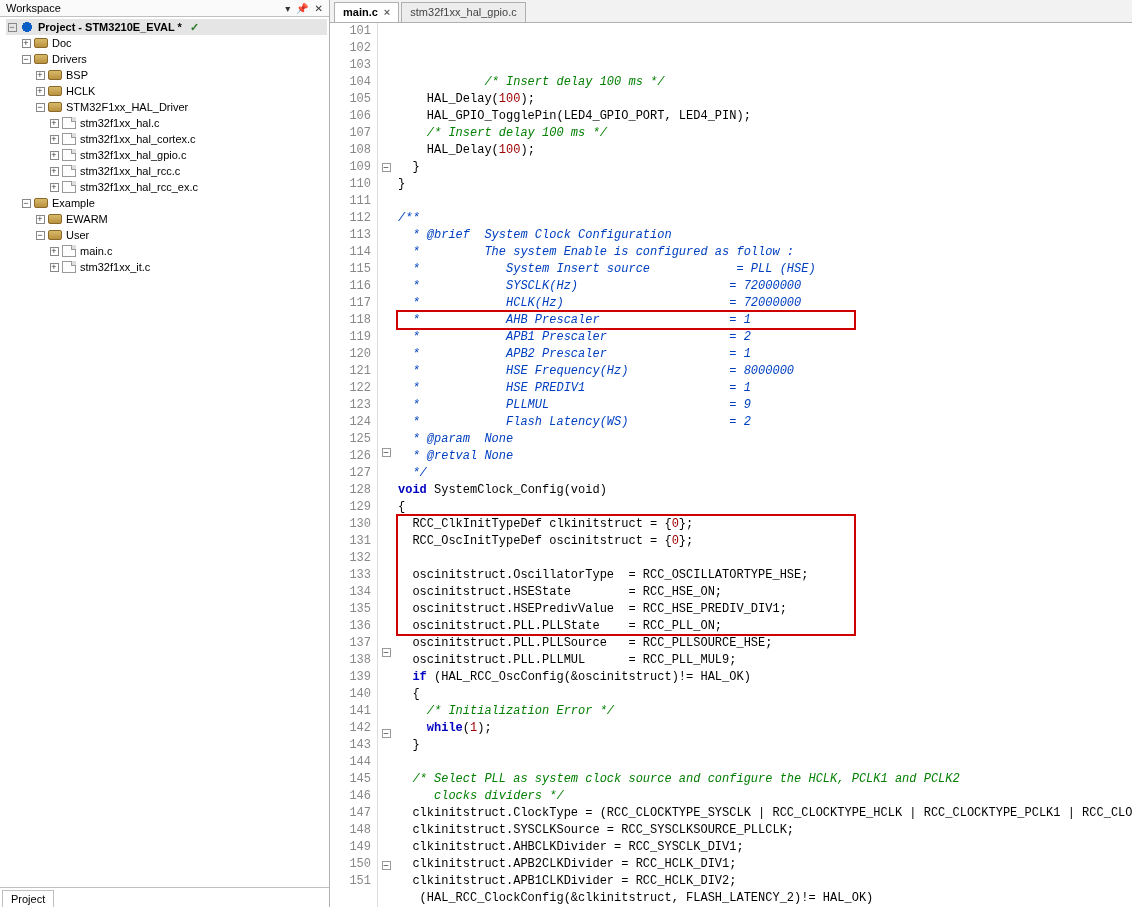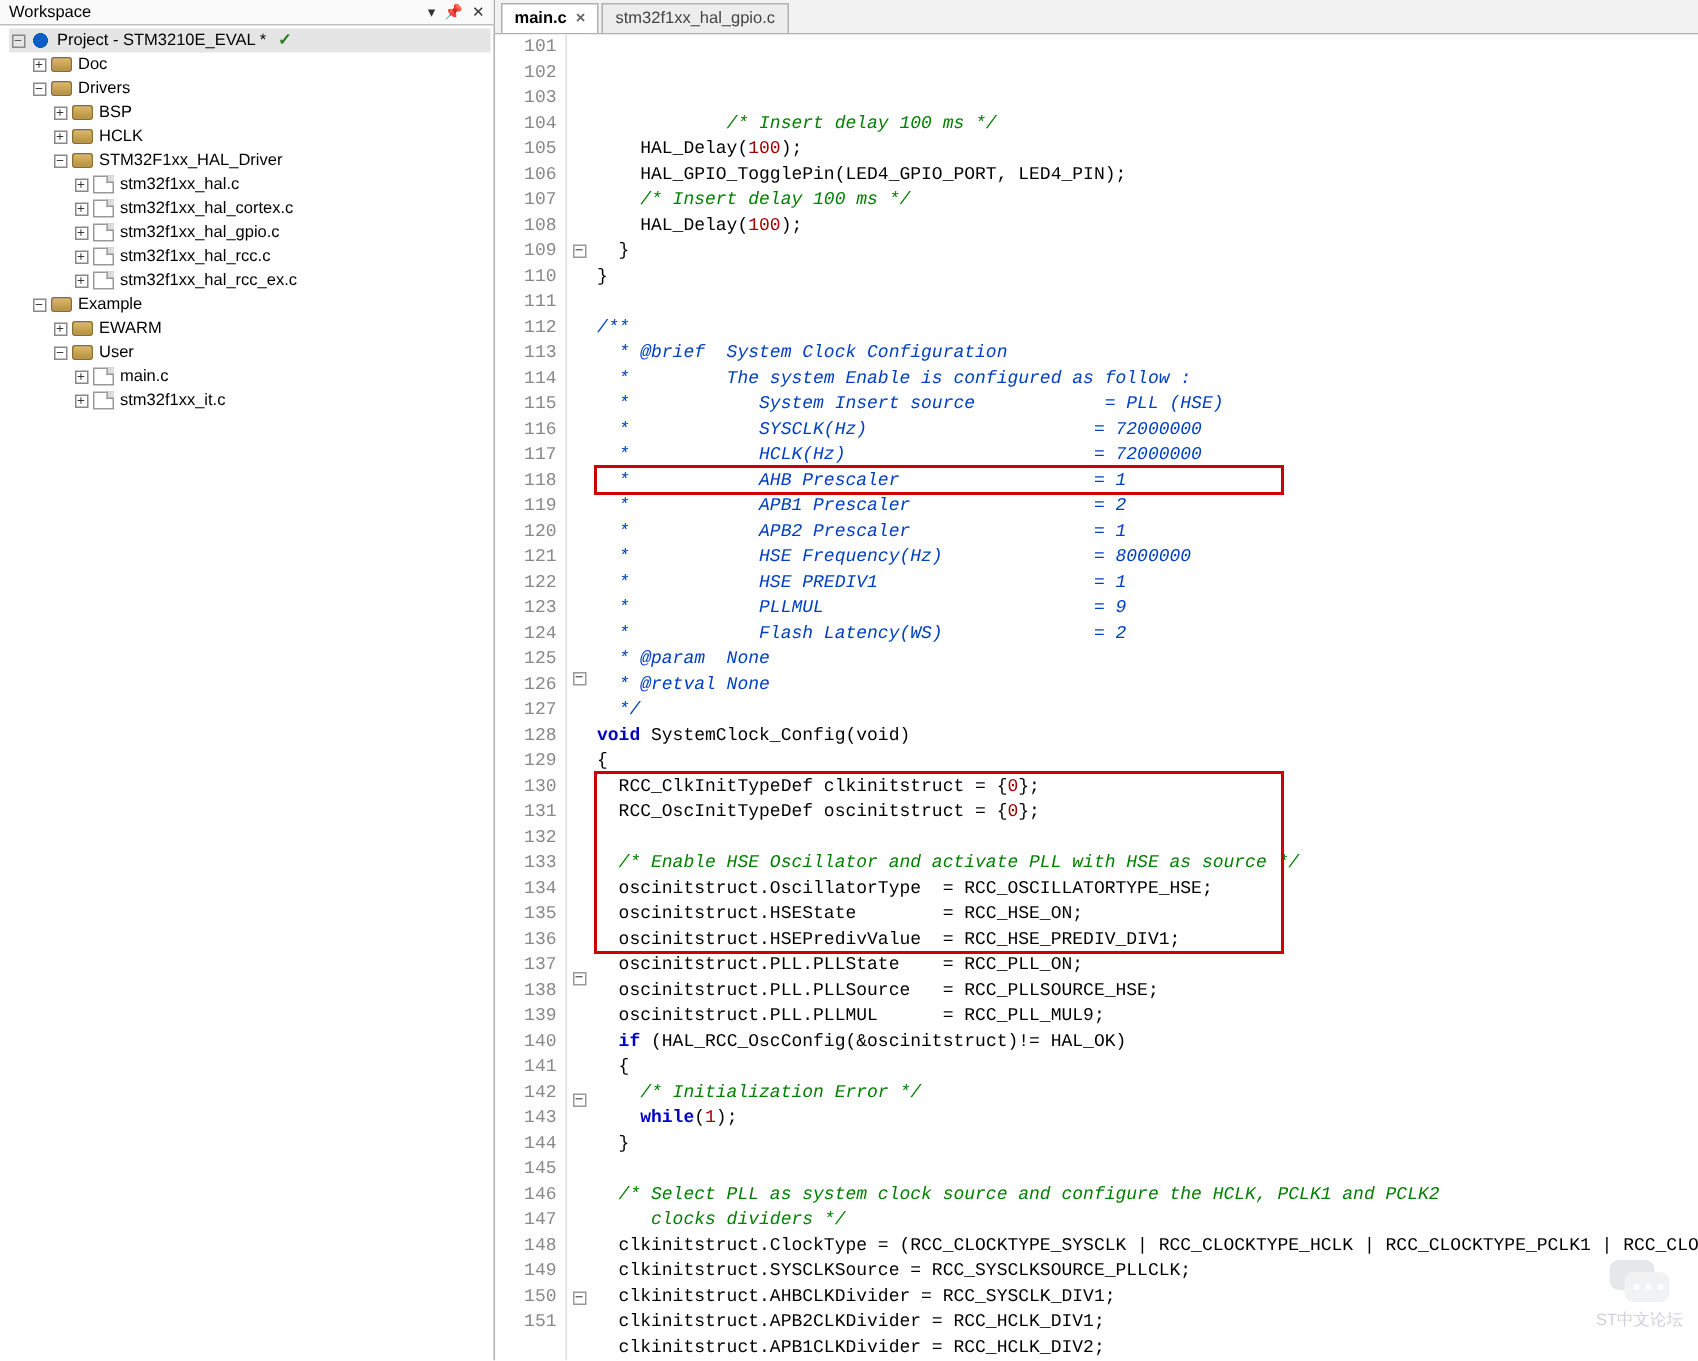--- a/index.html
+++ b/index.html
@@ -1,17 +1,17 @@
 <!DOCTYPE html>
 <html><head>
 <meta charset="utf-8">
 <style>
   * { box-sizing: border-box; margin: 0; padding: 0; }
   html, body { width: 1132px; height: 907px; font-family: "Segoe UI", Tahoma, Verdana, sans-serif; font-size: 11px; background: #fff; color: #000; overflow: hidden; }
-  .root { display: flex; flex-direction: column; width: 100%; height: 100%; border-radius: 31px; }
+  .root { display: flex; width: 100%; height: 100%; border-radius: 31px; }
 
   
   .main { display: flex; flex: 1; min-height: 0; }
   .workspace { width: 330px; border-right: 1px solid #b0b0b0; display: flex; flex-direction: column; background: #fff; }
   .ws-title { display: flex; align-items: center; justify-content: space-between; padding: 2px 6px; border-bottom: 1px solid #c0c0c0; background: #fafafa; }
   .ws-title span { font-size: 11px; }
   .ws-title .ctrls { display: flex; gap: 6px; font-size: 10px; color: #333; }
   .ws-title .ctrls b { font-weight: normal; cursor: default; }
   .ws-select { width: 100%; padding: 2px 4px; border: 1px solid #999; font-size: 11px; }
   .ws-select-wrap { padding: 2px 4px; border-bottom: 1px solid #c0c0c0; }
@@ -75,21 +75,21 @@
           <b>📌</b>
           <b>✕</b>
         </span>
       </div>
       <div class="tree" id="tree">
           <ul>
             <li>
               <span class="row sel">
                 <span class="twisty"><span style="display:inline-block;width:9px;height:9px;border:1px solid #888;line-height:7px;font-size:9px;text-align:center;">−</span></span>
                 <span class="icon ic-proj"></span>
-                <span style="font-weight: normal;">Project - STM3210E_EVAL *</span>
+                <span style="font-weight: bold;">Project - STM3210E_EVAL *</span>
                 <span class="check"></span>
               </span>
               <ul>
                 <li>
                   <span class="row">
                     <span class="twisty"><span style="display: inline-block; width: 9px; height: 9px; border: 1px solid rgb(136, 136, 136); line-height: 7px; font-size: 9px; text-align: center; color: rgb(51, 51, 51);">+</span></span>
                     <span class="icon ic-folder"></span>
                     <span>Doc</span>
                   </span>
                 </li>
@@ -196,20 +196,23 @@
                           </span>
                         </li>
                       </ul>
                     </li>
                   </ul>
                 </li>
               </ul>
             </li>
           </ul>
         </div>
+      <div class="ws-bottom">
+        <span class="ws-tab">Project</span>
+      </div>
     </div>
 
     <div class="editor">
       <div class="tabs" id="tabs">
           <div class="tab active">
             <span>main.c</span>
             <span class="x">×</span>
           </div>
           <div class="tab">
             <span>stm32f1xx_hal_gpio.c</span>
@@ -346,21 +349,20 @@
 <span class="c-docs">  *            PLLMUL                         = 9</span>
 <span class="c-docs">  *            Flash Latency(WS)              = 2</span>
 <span class="c-docs">  * @param  None</span>
 <span class="c-docs">  * @retval None</span>
 <span class="c-docs">  */</span>
 <span class="c-kw"><span class="c-kw">void</span></span> SystemClock_Config(void)
 {
   RCC_ClkInitTypeDef clkinitstruct = {<span class="c-num">0</span>};
   RCC_OscInitTypeDef oscinitstruct = {<span class="c-num">0</span>};
 
-<span class="c-com">  /* Enable HSE Oscillator and activate PLL with HSE as source */</span>
   oscinitstruct.OscillatorType  = RCC_OSCILLATORTYPE_HSE;
   oscinitstruct.HSEState        = RCC_HSE_ON;
   oscinitstruct.HSEPredivValue  = RCC_HSE_PREDIV_DIV1;
   oscinitstruct.PLL.PLLState    = RCC_PLL_ON;
   oscinitstruct.PLL.PLLSource   = RCC_PLLSOURCE_HSE;
   oscinitstruct.PLL.PLLMUL      = RCC_PLL_MUL9;
   <span class="c-kw">if</span> (HAL_RCC_OscConfig(&amp;oscinitstruct)!= HAL_OK)
   {
 <span class="c-com">    /* Initialization Error */</span>
     <span class="c-kw">while</span>(<span class="c-num">1</span>);

